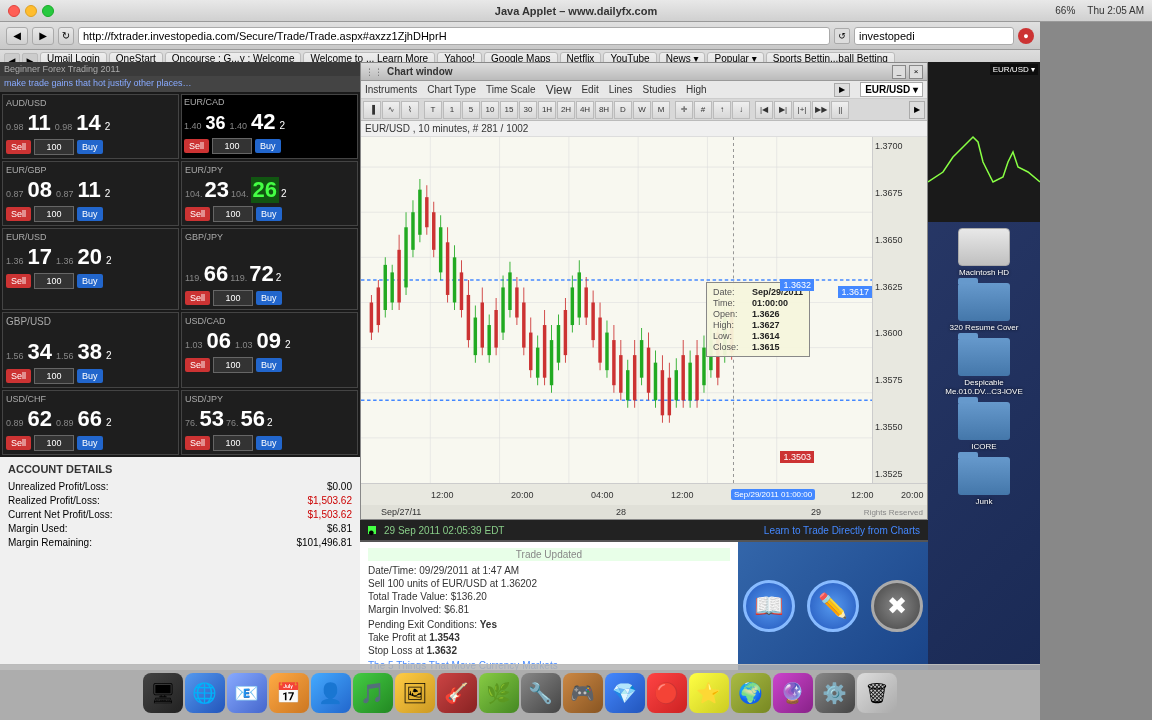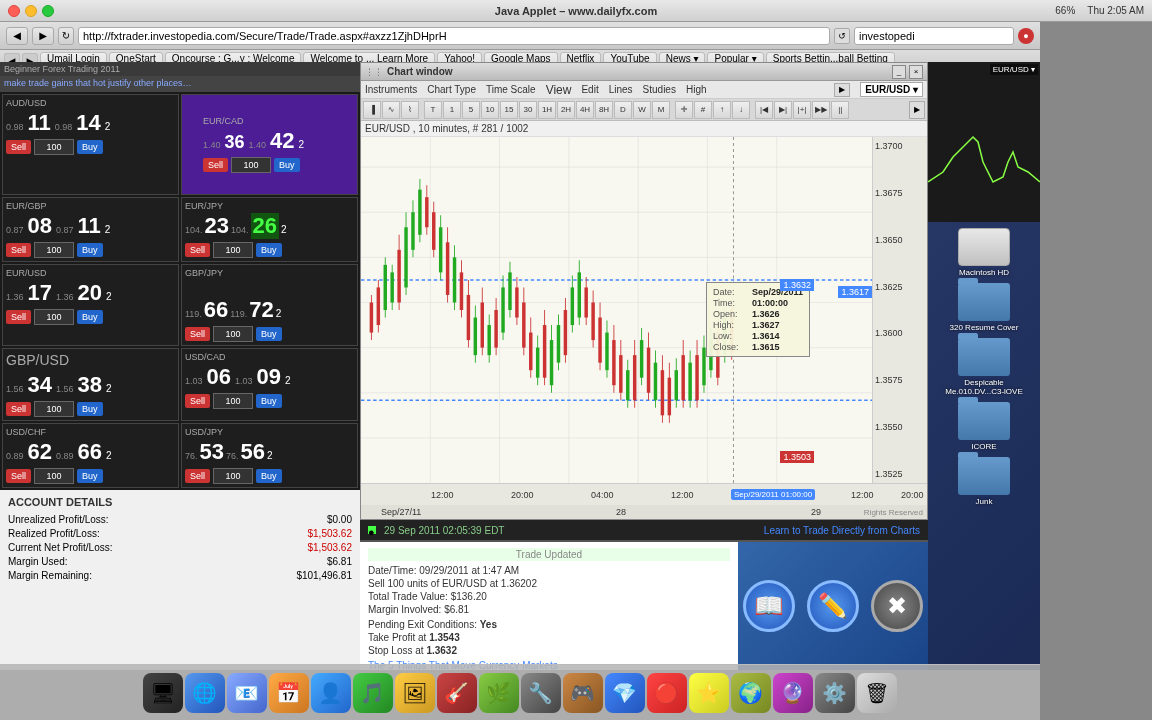--- a/index.html
+++ b/index.html
@@ -180,21 +180,21 @@
             <span style="color:white;font-size:22px;font-weight:bold;">14</span>
             <sup style="color:white;font-size:10px;">2</sup>
           </div>
           <div style="display:flex;gap:3px;align-items:center;">
             <button class="sell-btn">Sell</button>
             <input class="qty-input" value="100" style="">
             <button class="buy-btn">Buy</button>
           </div>
         </div>
 
-        <div style="background:#4c1d95;border:1px solid #444;padding:21px;">
+        <div style="background:#000000;border:1px solid #444;padding:2px;">
           <div style="color:#aaa;font-size:9px;margin-bottom:2px;">EUR/CAD</div>
           <div style="display:flex;align-items:baseline;gap:4px;margin-bottom:3px;">
             <span style="color:#888;font-size:9px;">1.40</span>
             <span style="color:white;font-size:18px;font-weight:bold;line-height:1;">36</span>
             <span style="color:#888;font-size:9px;">1.40</span>
             <span style="color:white;font-size:22px;font-weight:bold;">42</span>
             <sup style="color:white;font-size:10px;">2</sup>
           </div>
           <div style="display:flex;gap:3px;align-items:center;">
             <button class="sell-btn">Sell</button>
@@ -261,21 +261,21 @@
             <sup style="color:white;font-size:10px;">2</sup>
           </div>
           <div style="display:flex;gap:3px;align-items:center;">
             <button class="sell-btn">Sell</button>
             <input class="qty-input" value="100" style="">
             <button class="buy-btn">Buy</button>
           </div>
         </div>
 
         <div style="background:#1e1e1e;border:1px solid #444;padding:3px;">
-          <div style="color:#aaa;font-size:14px;margin-bottom:4px;">GBP/USD</div>
+          <div style="color:#aaa;font-size:10px;margin-bottom:12px;">GBP/USD</div>
           <div style="display:flex;align-items:baseline;gap:4px;margin-bottom:3px;">
             <span style="color:#888;font-size:9px;">1.56</span>
             <span style="color:white;font-size:22px;font-weight:bold;line-height:1;">34</span>
             <span style="color:#888;font-size:9px;">1.56</span>
             <span style="color:white;font-size:22px;font-weight:bold;">38</span>
             <sup style="color:white;font-size:10px;">2</sup>
           </div>
           <div style="display:flex;gap:3px;align-items:center;">
             <button class="sell-btn">Sell</button>
             <input class="qty-input" value="100" style="">

